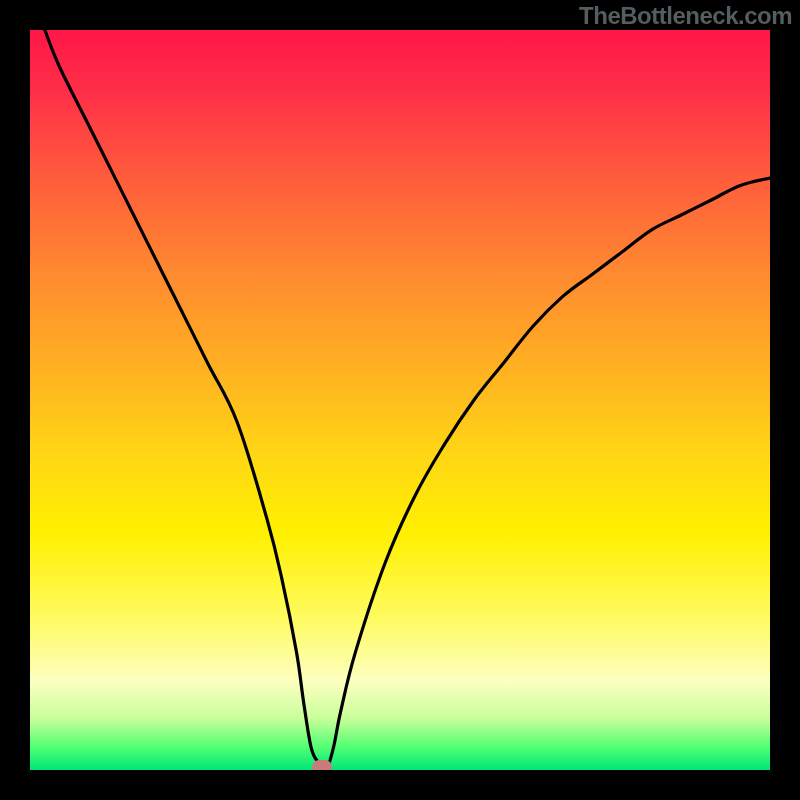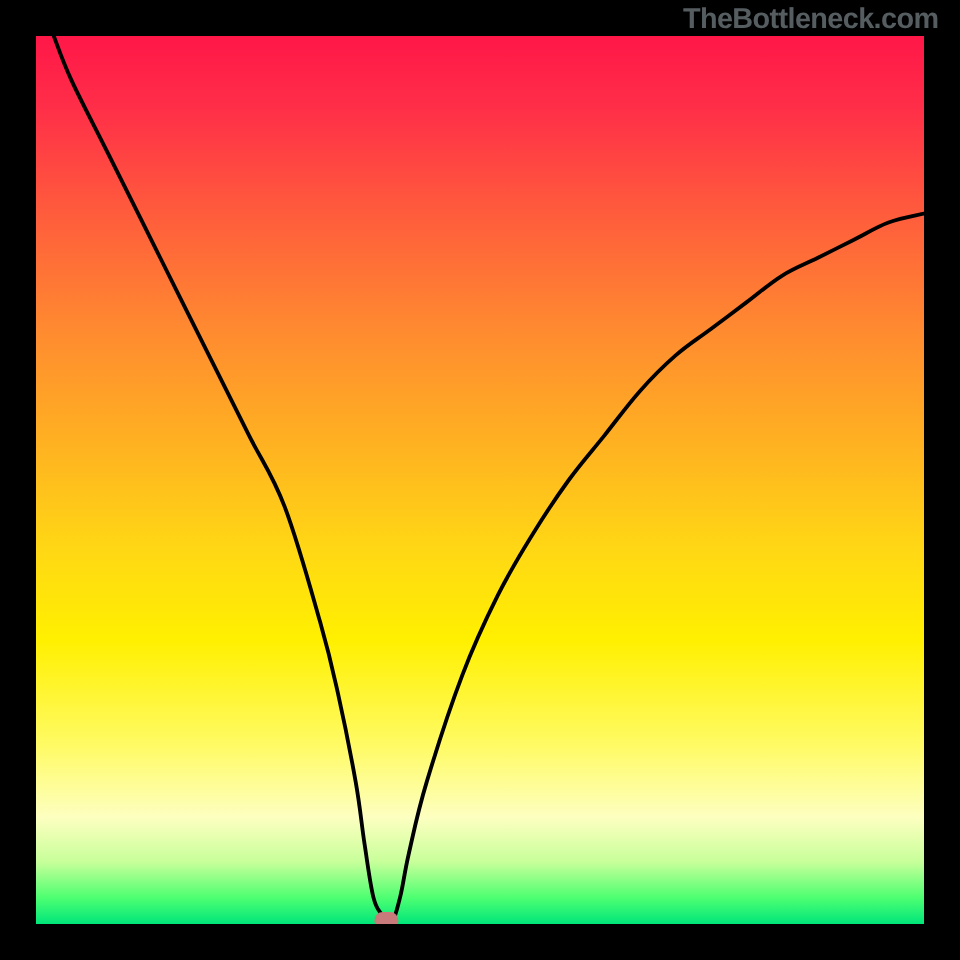--- a/index.html
+++ b/index.html
@@ -15,21 +15,21 @@
     position: absolute;
     top: 0;
     left: 0;
     width: 800px;
     height: 800px;
     background: #000;
   }
   .watermark {
     position: absolute;
     top: 2px;
-    right: 18px;
+    right: 8px;
     color: #555d61;
     font-size: 24px;
     font-weight: 600;
     letter-spacing: -0.5px;
   }
   .plot-area {
     position: absolute;
     top: 30px;
     left: 30px;
     width: 740px;

